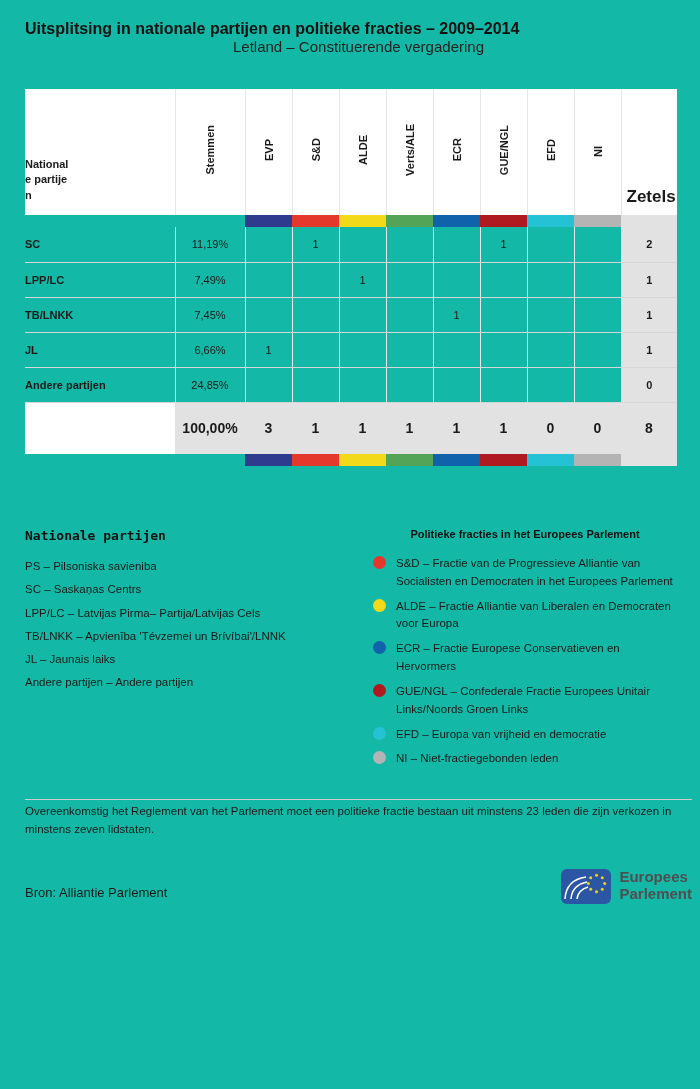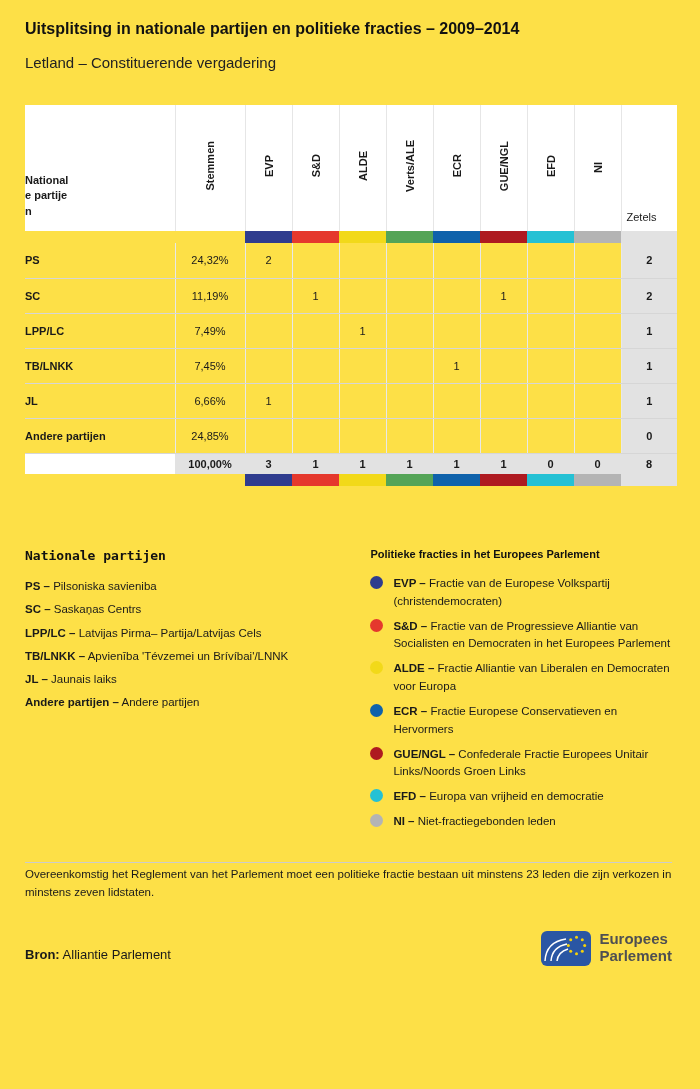--- a/index.html
+++ b/index.html
@@ -1,56 +1,56 @@
 <!DOCTYPE html>
 <html><head>
 <meta charset="utf-8">
 <style>
   * { margin:0; padding:0; box-sizing:border-box; }
   html,body { background:#ffffff; }
   body { width:700px; font-family:"Liberation Sans", sans-serif; color:#1a1a1a; }
-  .page { width:700px; height:1089px; padding:20px 28px 14px 25px; overflow:hidden; background:#fde047; }
+  .page { width:700px; height:1089px; padding:20px 8px 14px 25px; overflow:hidden; background:#14b8a6; }
 
   .title { font-size:16px; font-weight:bold; color:#111; }
-  .subtitle { font-size:15px; font-weight:normal; color:#222; margin-top:16px; }
+  .subtitle { font-size:15px; font-weight:normal; color:#222; margin-top:0;text-align:center; }
 
   
   table.seats { border-collapse:collapse; table-layout:fixed; width:652px; margin-top:34px; }
   table.seats th, table.seats td { padding:0; font-family:"Liberation Sans", sans-serif; }
 
   .head-row th { height:126px; vertical-align:middle; text-align:center; background:#fff; }
   .head-row th + th { border-left:1px solid #e6e6e6; }
   .vert { writing-mode:vertical-rl; transform:rotate(180deg); display:inline-block;
           font-weight:bold; font-size:11px; color:#1a1a1a; white-space:nowrap; }
   .corner { vertical-align:bottom !important; text-align:left !important; }
   .corner-label { display:inline-block; width:47px; font-weight:bold; font-size:11px;
                   line-height:1.4; word-break:break-all; padding-bottom:12px; }
   .zhead { background:#e2e2e2; vertical-align:bottom !important; text-align:left !important; }
-  .zhead span { display:inline-block; font-weight:normal; font-size:11px; padding:0 0 8px 5px; }
+  .zhead span { display:inline-block; font-weight:bold; font-size:17px; padding:0 0 8px 5px; }
 
   .bar-row td { height:12px; }
   .zbg { background:#e2e2e2; }
 
   .data-row td { height:35px; border-bottom:1px solid #d6d6d6; font-size:11px; }
   .data-row td + td { border-left:1px solid #e8e8e8; }
   .party { text-align:left; font-weight:bold; padding-left:3px; }
   .num { text-align:center; }
   .zval { font-weight:bold; }
 
-  .total-row td { height:21px; background:#e2e2e2; font-size:11px; font-weight:bold; }
+  .total-row td { height:52px; background:#e2e2e2; font-size:14px; font-weight:bold; }
   .total-row td.white { background:#fff; }
 
   
   .legend { display:flex; margin-top:62px; }
   .legend-parties { width:348px; padding-right:14px; }
   .legend-fractions { width:304px; }
   .mono-title { font-family:"DejaVu Sans Mono", monospace; font-size:13px; font-weight:bold; margin-bottom:15px; color:#111; }
-  .lf-title { font-size:11px; font-weight:bold; margin-bottom:15px; color:#111; }
+  .lf-title { font-size:11px; font-weight:bold; margin-bottom:15px; color:#111;text-align:center; }
   .lp { font-size:11.5px; line-height:1.5; margin-bottom:6px; max-width:310px; color:#1a1a1a; }
-  .b { font-weight:bold; }
+  .b { font-weight:normal; }
   .lf { display:flex; margin-bottom:7px; }
   .dot { width:13px; height:13px; border-radius:50%; flex:0 0 13px; margin-right:10px; margin-top:1px; }
   .lf-text { font-size:11.5px; line-height:1.55; color:#1a1a1a; }
 
   
   .foot-rule { border:none; border-top:1px solid #cccccc; margin-top:24px; }
   .note { font-size:11.5px; line-height:1.55; margin-top:3px; max-width:648px; color:#1a1a1a; }
   .bottom-row { display:flex; justify-content:space-between; align-items:flex-end; margin-top:30px; }
   .source { font-size:13px; padding-bottom:4px; }
   .ep-logo { display:flex; }
@@ -94,33 +94,20 @@
         <td class="bar" style="background-color: rgb(242, 217, 25);"></td>
         <td class="bar" style="background-color: rgb(84, 164, 87);"></td>
         <td class="bar" style="background-color: rgb(15, 98, 171);"></td>
         <td class="bar" style="background-color: rgb(174, 26, 32);"></td>
         <td class="bar" style="background-color: rgb(37, 193, 212);"></td>
         <td class="bar" style="background-color: rgb(180, 180, 180);"></td>
         <td class="zbg"></td>
       </tr>
 
       <tr class="data-row">
-        <td class="party">PS</td>
-        <td class="num">24,32%</td>
-        <td class="num">2</td>
-        <td class="num"></td>
-        <td class="num"></td>
-        <td class="num"></td>
-        <td class="num"></td>
-        <td class="num"></td>
-        <td class="num"></td>
-        <td class="num"></td>
-        <td class="num zbg zval">2</td>
-      </tr>
-      <tr class="data-row">
         <td class="party">SC</td>
         <td class="num">11,19%</td>
         <td class="num"></td>
         <td class="num">1</td>
         <td class="num"></td>
         <td class="num"></td>
         <td class="num"></td>
         <td class="num">1</td>
         <td class="num"></td>
         <td class="num"></td>
@@ -215,24 +202,20 @@
       <p class="lp"><span class="b">PS –</span> <span>Pilsoniska savieniba</span></p>
       <p class="lp"><span class="b">SC –</span> <span>Saskaņas Centrs</span></p>
       <p class="lp"><span class="b">LPP/LC –</span> <span>Latvijas Pirma– Partija/Latvijas Cels</span></p>
       <p class="lp"><span class="b">TB/LNKK –</span> <span>Apvienība 'Tévzemei un Brívíbai'/LNNK</span></p>
       <p class="lp"><span class="b">JL –</span> <span>Jaunais laiks</span></p>
       <p class="lp"><span class="b">Andere partijen –</span> <span>Andere partijen</span></p>
     </div>
 
     <div class="legend-fractions">
       <div class="lf-title">Politieke fracties in het Europees Parlement</div>
-      <div class="lf">
-        <span class="dot" style="background-color: rgb(47, 60, 142);"></span>
-        <p class="lf-text"><span class="b">EVP –</span> <span>Fractie van de Europese Volkspartij (christendemocraten)</span></p>
-      </div>
       <div class="lf">
         <span class="dot" style="background-color: rgb(229, 56, 45);"></span>
         <p class="lf-text"><span class="b">S&amp;D –</span> <span>Fractie van de Progressieve Alliantie van Socialisten en Democraten in het Europees Parlement</span></p>
       </div>
       <div class="lf">
         <span class="dot" style="background-color: rgb(242, 217, 25);"></span>
         <p class="lf-text"><span class="b">ALDE –</span> <span>Fractie Alliantie van Liberalen en Democraten voor Europa</span></p>
       </div>
       <div class="lf">
         <span class="dot" style="background-color: rgb(15, 98, 171);"></span>

